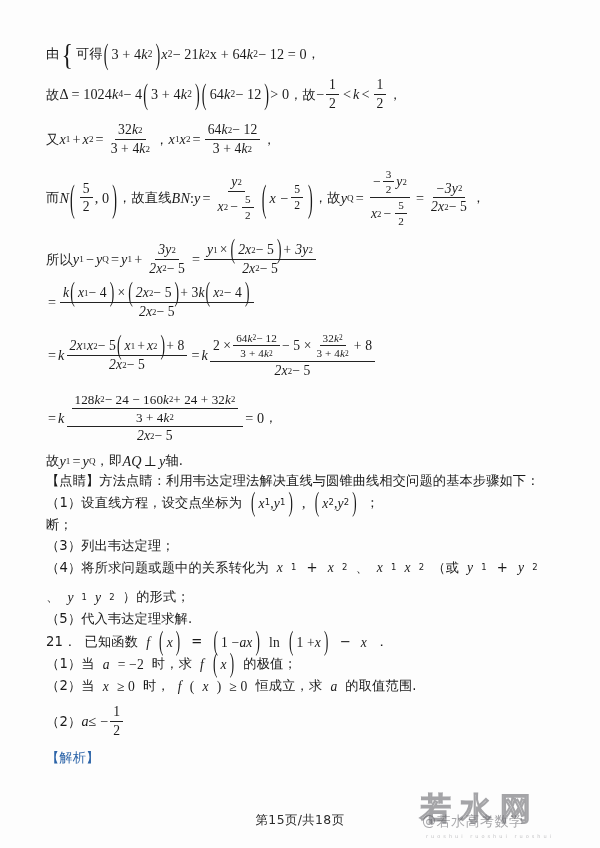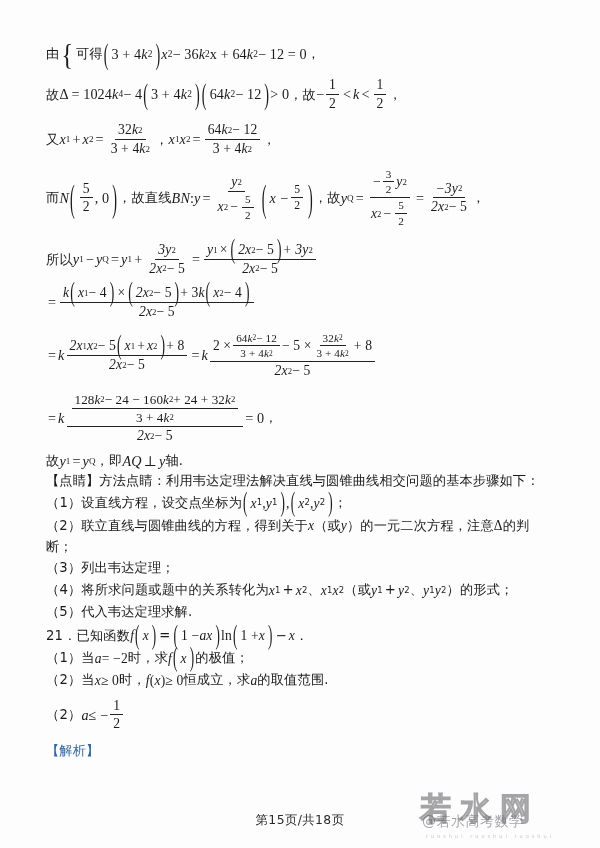--- a/index.html
+++ b/index.html
@@ -33,21 +33,21 @@
   .ln {
     display: flex;
     align-items: center;
     flex-wrap: nowrap;
     white-space: nowrap;
     font-size: 14.2px;
     line-height: 1.15;
     margin-bottom: 3px;
     letter-spacing: .1px;
   }
-  .ln.wrap { white-space: normal; flex-wrap: wrap; }
+  .ln.wrap { white-space: normal; flex-wrap: wrap; gap: 8px; }
 
   .cn {
     font-family: "DejaVu Sans", "Liberation Sans", sans-serif;
     font-size: 13.2px;
     letter-spacing: .2px;
   }
   .mi { font-style: italic; font-family: "Liberation Serif", serif; }
   .mn { font-style: normal; font-family: "Liberation Serif", serif; }
   .op { font-style: normal; padding: 0 2px; }
   .supn { font-size: .66em; vertical-align: super; font-style: normal; }
@@ -204,21 +204,21 @@
         <span class="pl">(</span>
         <span class="bd">
             <span class="mn">3 + 4</span>
             <span class="mi">k</span>
             <span class="supn">2</span>
           </span>
         <span class="pr">)</span>
       </span>
       <span class="mi">x</span>
         <span class="supn">2</span>
-      <span class="mn">− 36</span>
+      <span class="mn">− 21</span>
         <span class="mi">k</span>
         <span class="supn">2</span>
       <span class="mn">x + 64</span>
         <span class="mi">k</span>
         <span class="supn">2</span>
       <span class="mn">− 12 = 0</span>
       <span class="cn">，</span>
     </div>
 
     <div class="ln blk-tall">
@@ -628,23 +628,20 @@
             <span class="mn">,</span>
             <span class="mi">y</span>
             <span class="sub">2</span>
           </span>
         <span class="pr">)</span>
       </span>
       <span class="cn">；</span>
     </div>
 
     <div class="para">
-      <span>（2）联立直线与圆锥曲线的方程，得到关于</span><span class="mi">x</span><span>（或</span><span class="mi">y</span><span>）的一元二次方程，注意</span><span class="mn">Δ</span><span>的判</span>
-    </div>
-    <div class="para">
       <span>断；</span>
     </div>
 
     <div class="para">
       <span>（3）列出韦达定理；</span>
     </div>
 
     <div class="para ln wrap">
       <span class="cn">（4）将所求问题或题中的关系转化为</span>
       <span class="mi">x</span>

